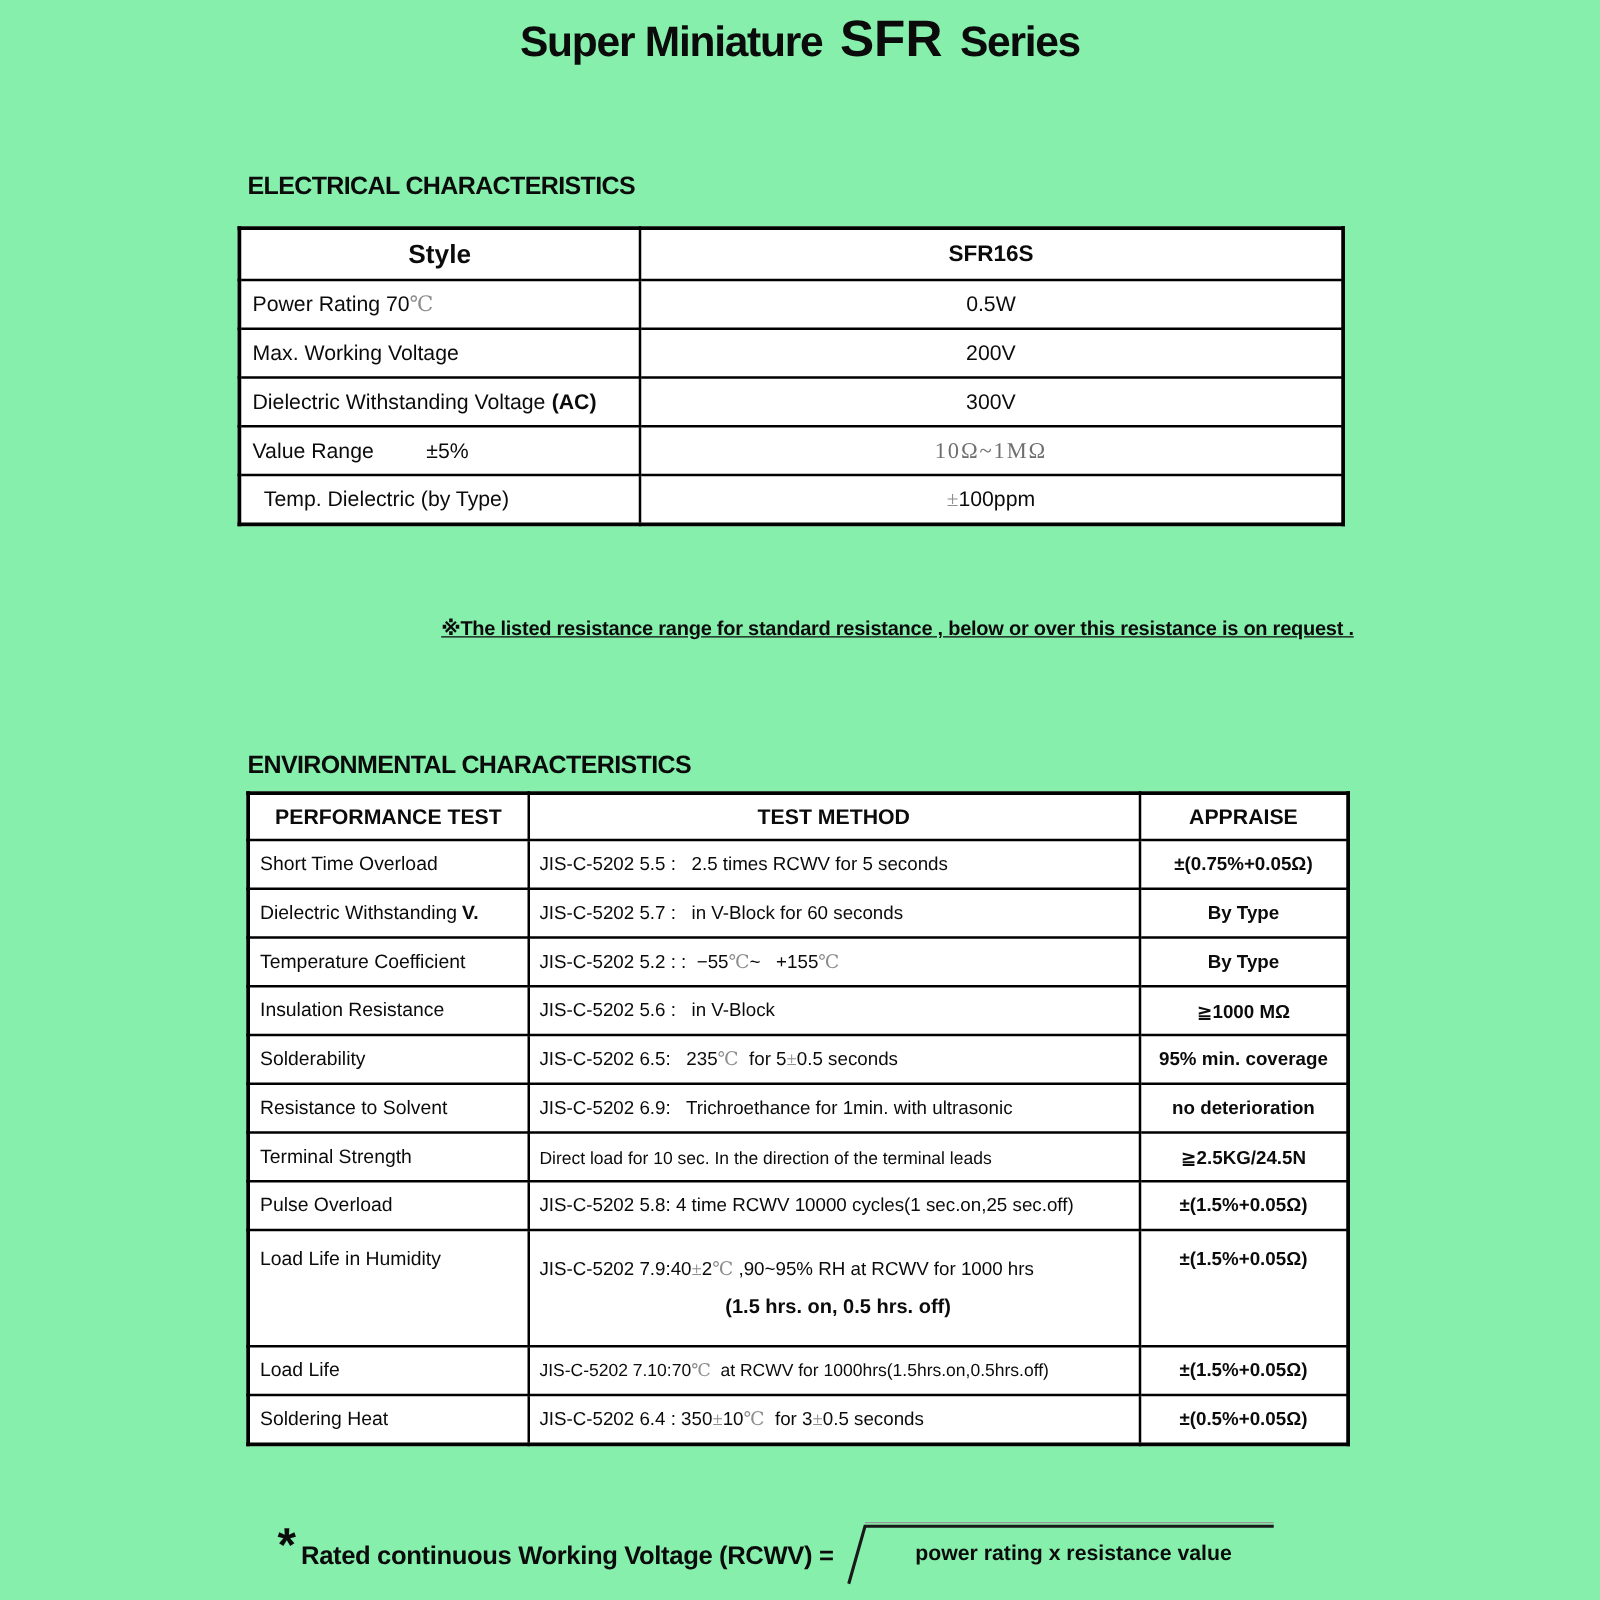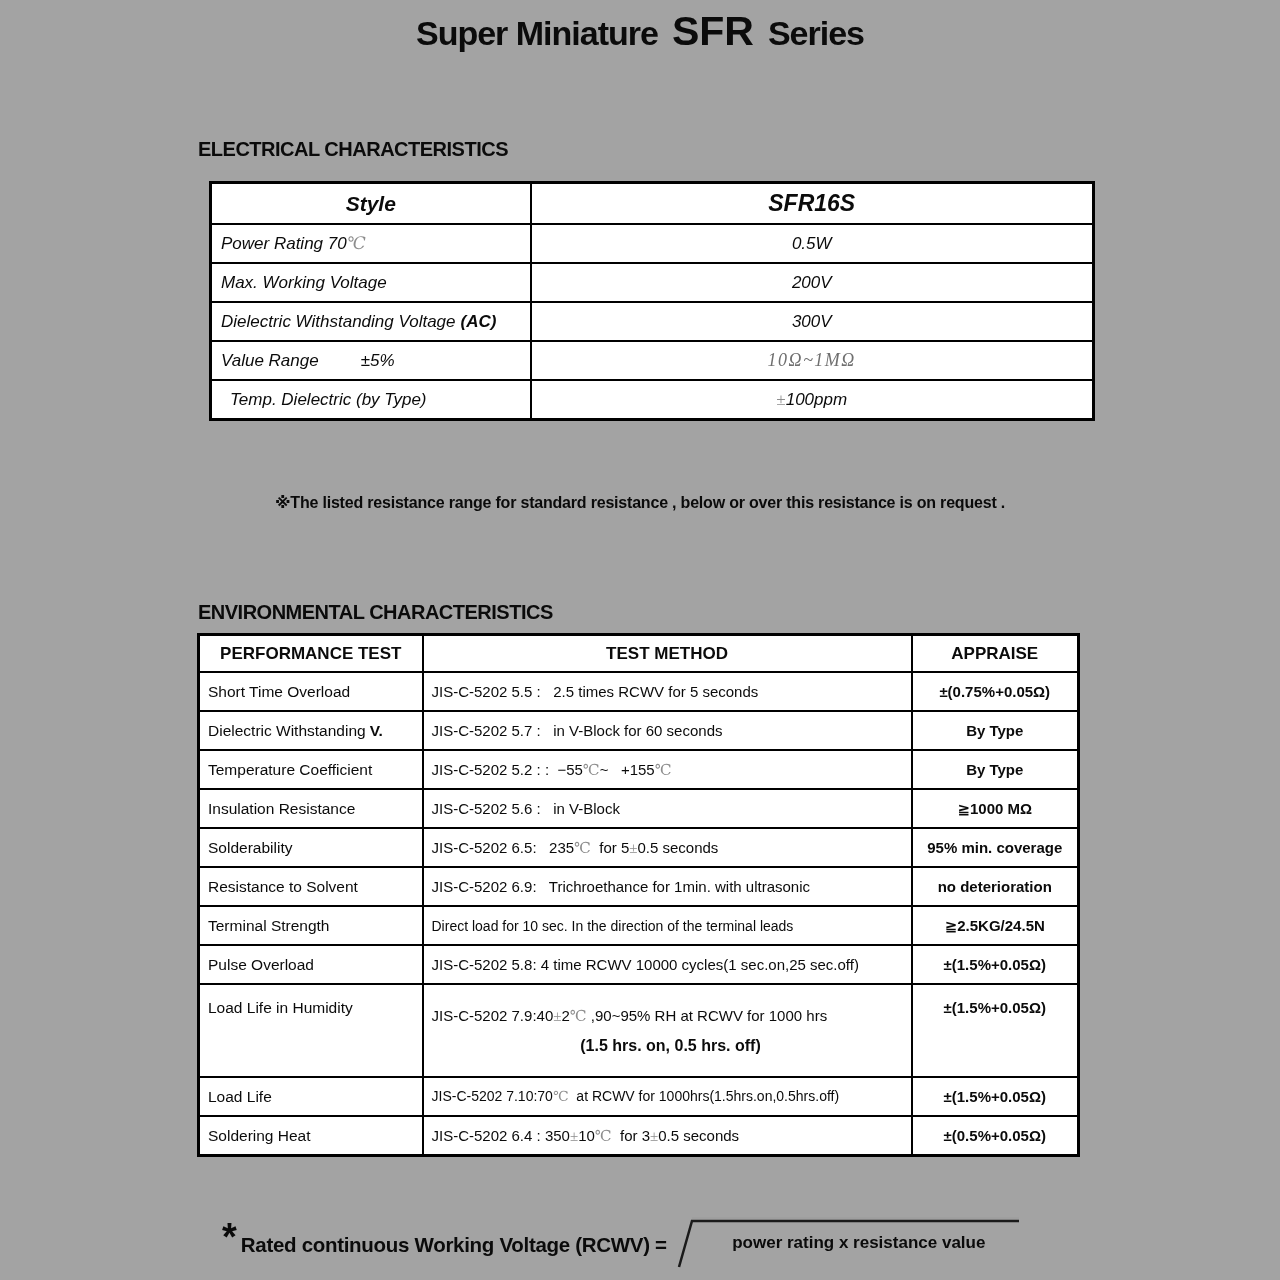--- a/index.html
+++ b/index.html
@@ -1,43 +1,43 @@
 <!DOCTYPE html>
 <html><head>
 <meta charset="utf-8">
 <style>
   html,body{margin:0;padding:0;background:#fff;}
-  .page{position:relative;width:1280px;height:1280px;background:#a3a3a3;overflow:hidden;
+  .page{position:relative;width:1280px;height:1280px;background:#86efac;overflow:hidden;
         font-family:"Liberation Sans","DejaVu Sans",sans-serif;color:#0b0b0b;}
 
   
   .title{position:absolute;top:8px;left:0;width:100%;text-align:center;font-weight:bold;letter-spacing:-1px;white-space:nowrap;}
   .title .t1,.title .t3{font-size:34px;}
   .title .t2{font-size:41px;letter-spacing:0;margin:0 14px;font-weight:bold;}
 
   
   .heading{position:absolute;left:198px;font-size:20px;font-weight:bold;letter-spacing:-0.5px;}
   .elec-heading{top:138px;}
   .env-heading{top:601px;}
 
   
   table{border-collapse:collapse;position:absolute;table-layout:fixed;background:#fff;}
   td{border:2px solid #000;vertical-align:middle;overflow:hidden;white-space:nowrap;}
 
-  .elec{left:209px;top:181px;width:886px;border:3px solid #000;font-style:italic;}
+  .elec{left:190px;top:181px;width:886px;border:3px solid #000;}
   .elec td.h1{font-size:21px;font-weight:bold;text-align:center;height:37px;}
-  .elec td.h2{font-size:23px;font-weight:bold;text-align:center;}
+  .elec td.h2{font-size:18px;font-weight:bold;text-align:center;}
   .elec td.lbl{font-size:17px;padding-left:9px;height:35px;}
   .elec td.lbl .b{font-weight:bold;margin-left:5px;}
   .elec td.lbl .l2{margin-left:42px;}
   .elec td.val{font-size:17px;text-align:center;}
   .elec td.val.rangeval{font-family:"Liberation Serif","DejaVu Serif",serif;color:#6f6f6f;letter-spacing:1.5px;font-size:18px;}
   .elec tr.indent td.lbl{padding-left:18px;}
 
-  .note{position:absolute;left:197px;top:493px;width:886px;text-align:center;font-size:16px;font-weight:bold;letter-spacing:-0.2px;}
+  .note{position:absolute;left:197px;top:493px;width:886px;text-align:right;font-size:16px;font-weight:bold;letter-spacing:-0.2px;text-decoration:underline;}
 
   .env{left:197px;top:633px;width:883px;border:3px solid #000;}
   .env td.th{font-size:17px;font-weight:bold;text-align:center;height:33px;}
   .env td.t{font-size:15.5px;padding-left:8px;height:35px;}
   .env td.t .b{font-weight:bold;margin-left:4px;}
   .env td.m{font-size:15px;padding-left:8px;}
   .env td.a{font-size:15px;font-weight:bold;text-align:center;padding:0 2px;margin-top:48px;}
   .env tr.humid td{height:76px;}
   .env td.m .m2{text-align:center;font-weight:bold;font-size:16px;margin-top:12px;}
 

